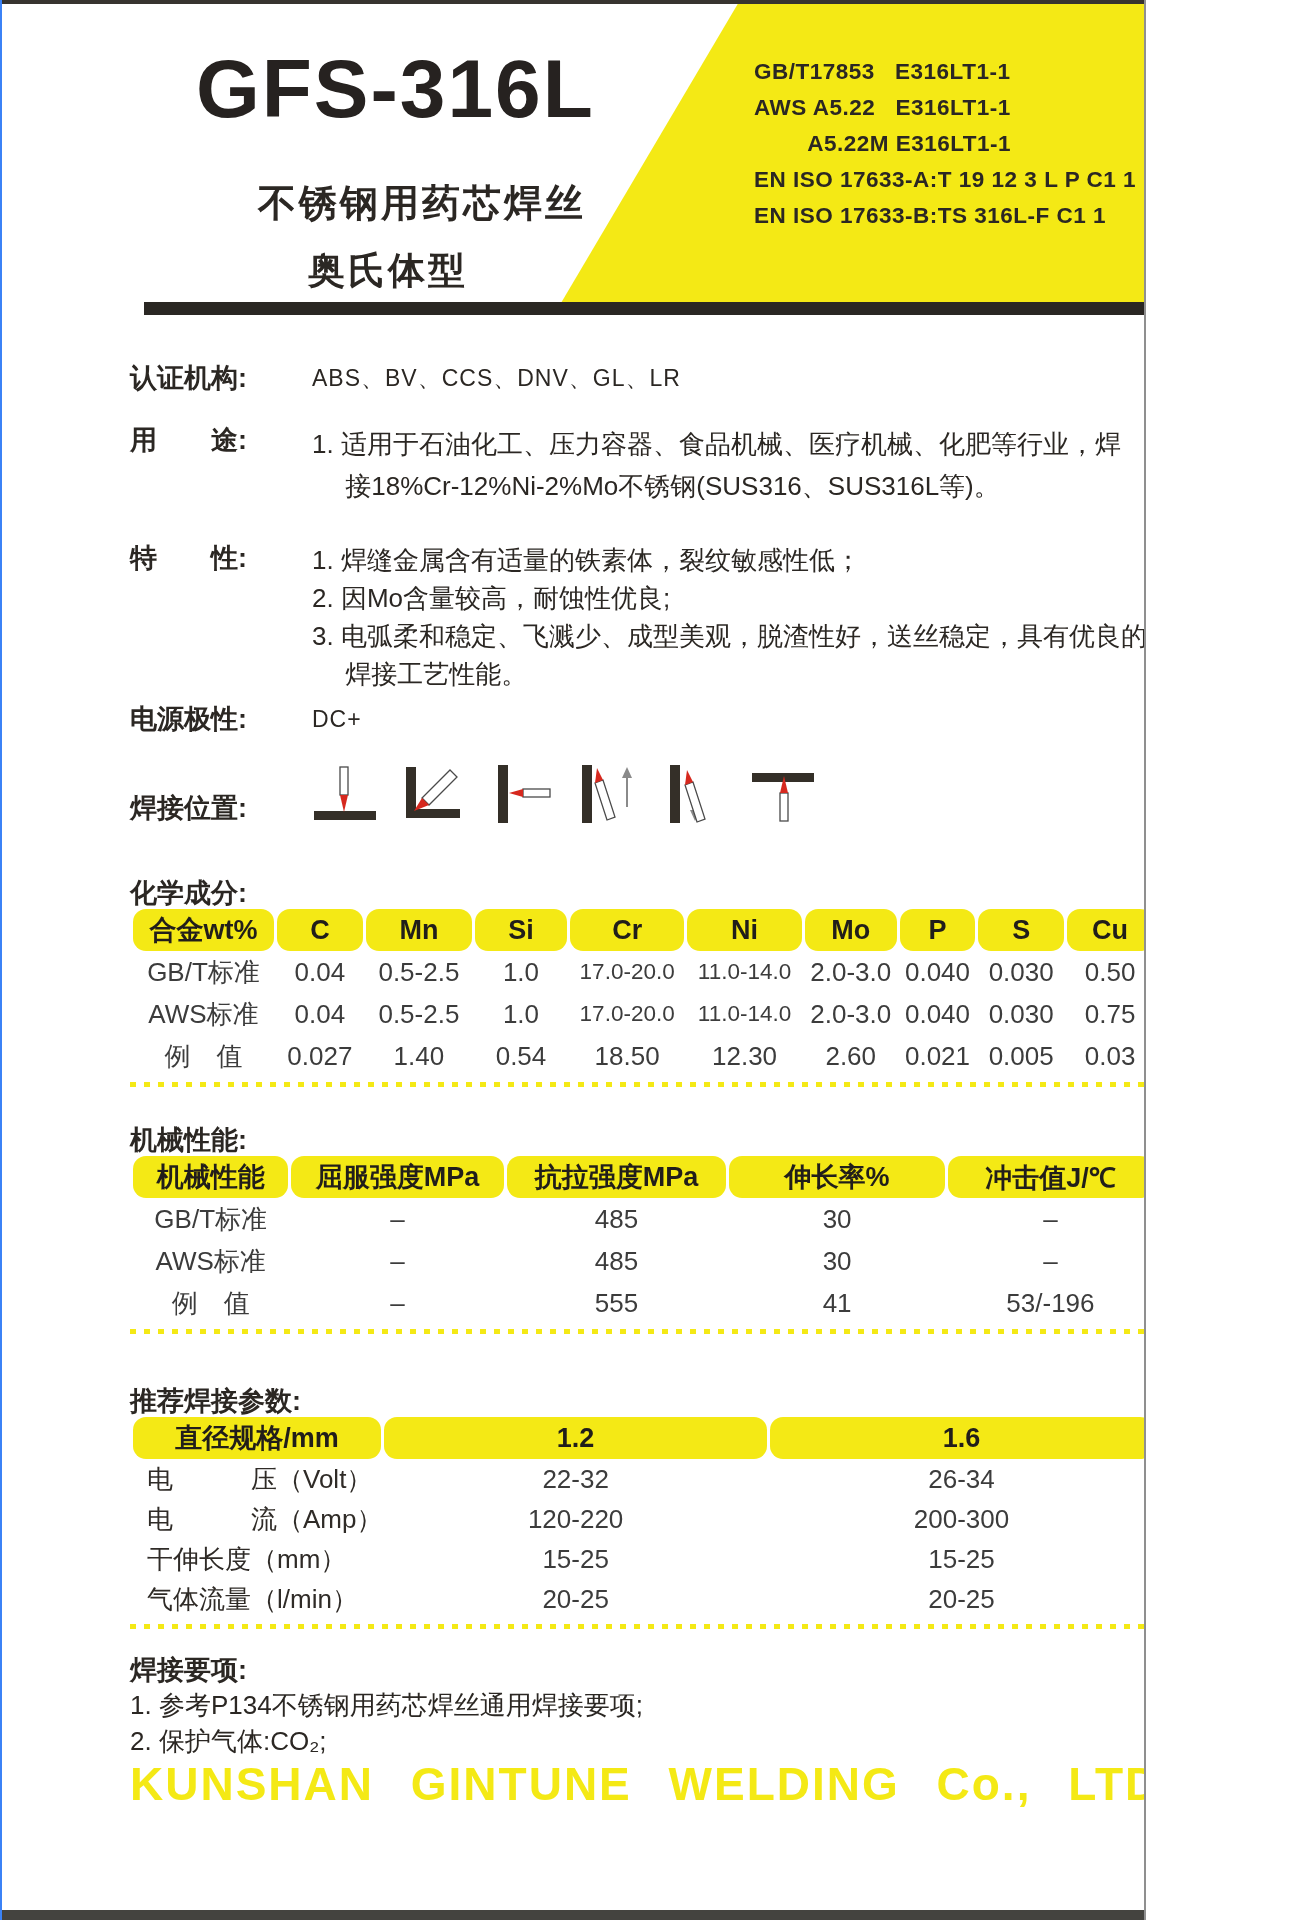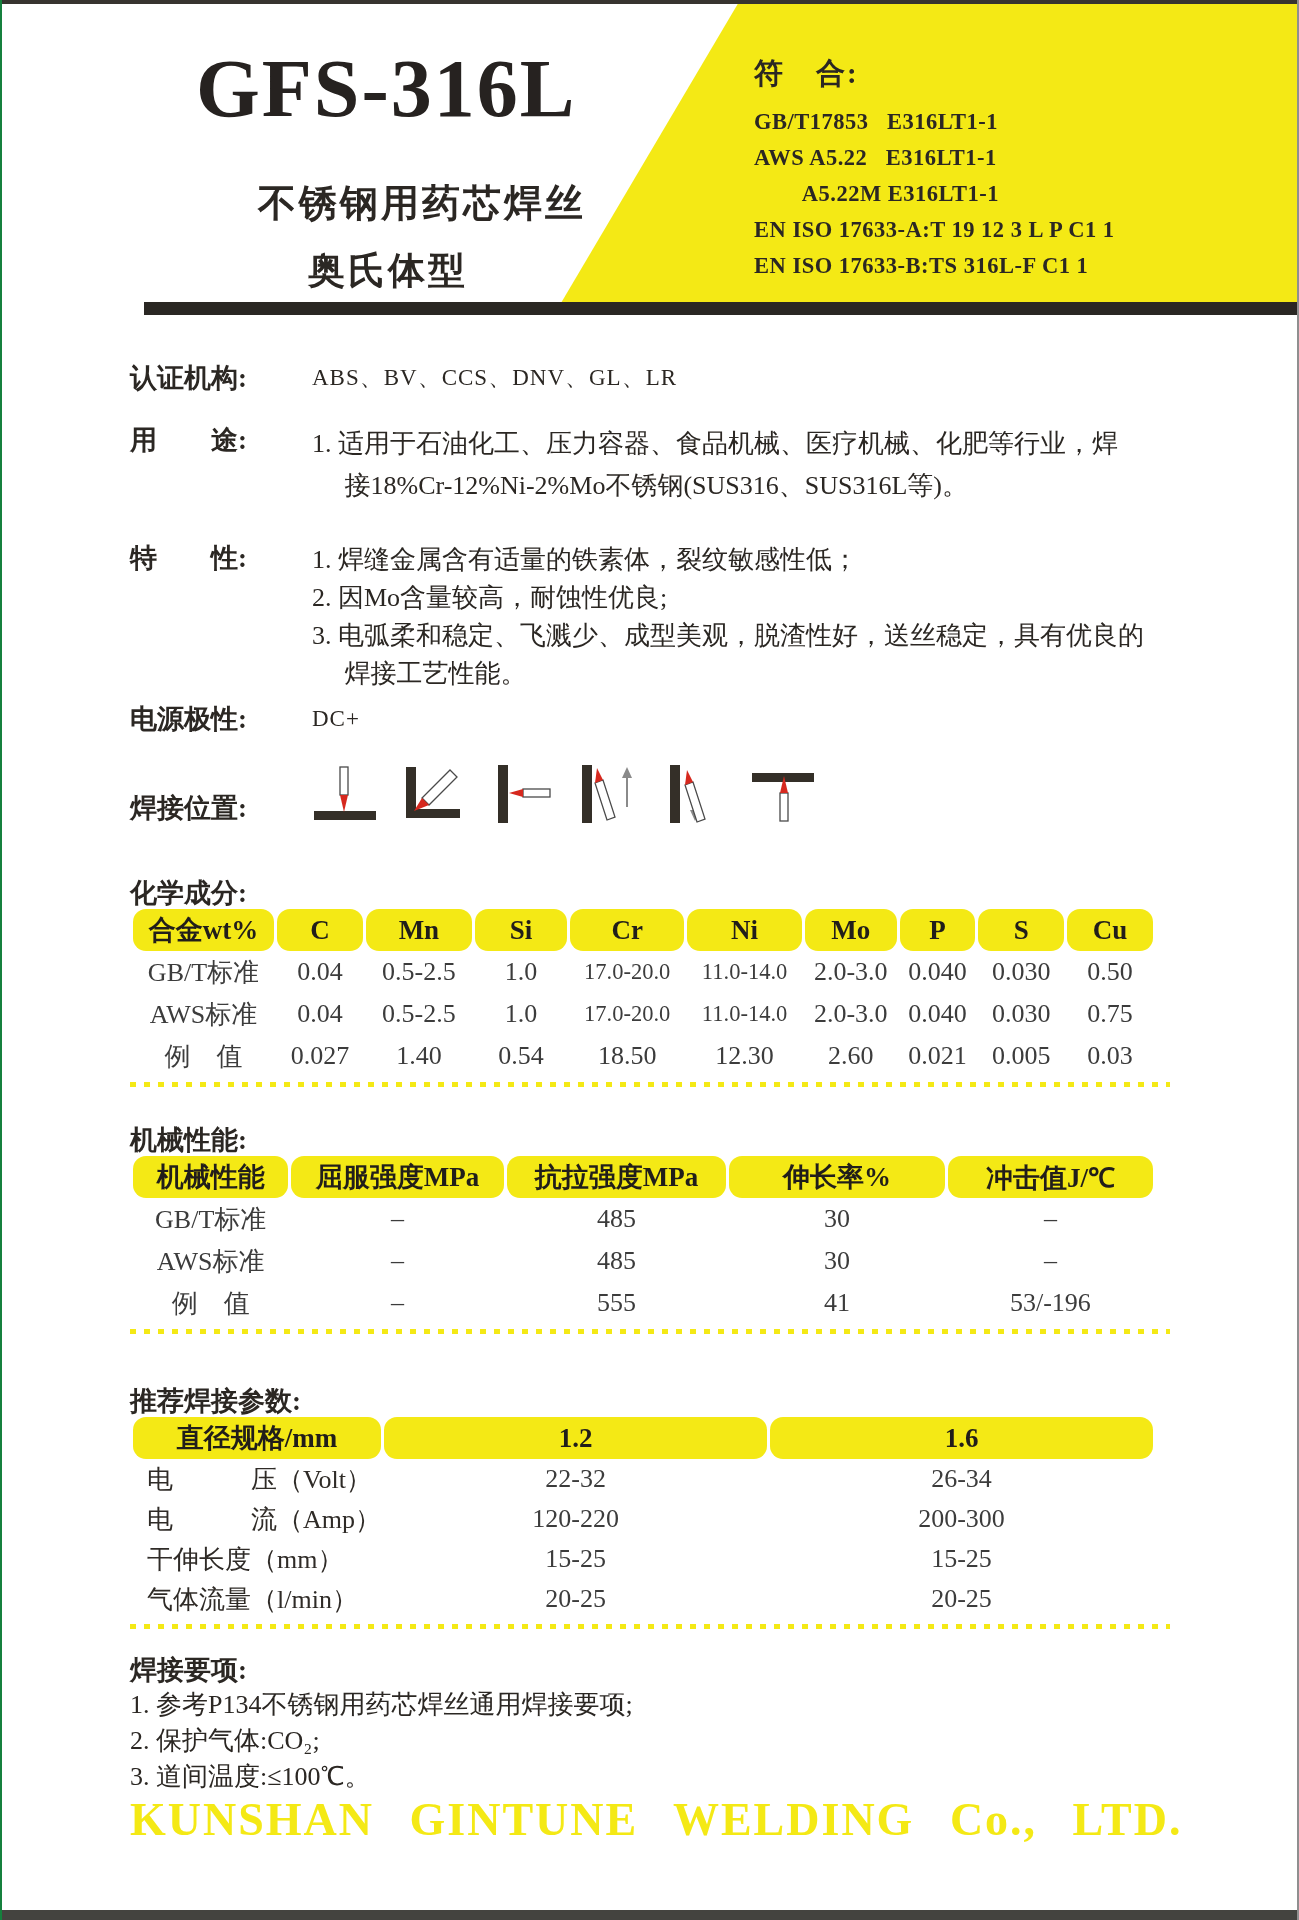--- a/index.html
+++ b/index.html
@@ -5,23 +5,23 @@
   :root{
     --yellow:#f4e915;
     --ink:#2b2723;
     --gray-ink:#3c3c3c;
     --plate:#342f28;
     --red:#d6281e;
   }
   *{box-sizing:border-box;}
   html,body{margin:0;padding:0;background:#ffffff;}
   .page{
-    position:relative;width:1299px;height:1920px;background:#fff;
-    font-family:Liberation Serif, serif;color:var(--ink);
-    border-left:2px solid #15803d;border-right:2px solid #8f8f8f;
+    position:relative;width:1146px;height:1920px;background:#fff;
+    font-family:Liberation Sans, sans-serif;color:var(--ink);
+    border-left:2px solid #3b82f6;border-right:2px solid #8f8f8f;
     overflow:hidden;
   }
   .top-edge{position:absolute;top:0;left:0;right:0;height:4px;background:#37342f;z-index:5;}
   .bottom-bar{position:absolute;bottom:0;left:0;right:0;height:10px;background:#44433f;z-index:5;}
 
   
   .header{position:relative;height:315px;}
   .yellow-panel{
     position:absolute;top:0;left:559px;width:740px;height:303px;
     background:var(--yellow);
@@ -94,21 +94,20 @@
 
 <div class="page">
   <div class="top-edge"></div>
 
   <div class="header">
     <div class="yellow-panel"></div>
     <div class="product-title">GFS-316L</div>
     <div class="product-subtitle">不锈钢用药芯焊丝</div>
     <div class="product-category">奥氏体型</div>
     <div class="conform">
-      <div class="conform-label">符　合:</div>
       <div>
           <div class="std-line">GB/T17853   E316LT1-1</div>
           <div class="std-line">AWS A5.22   E316LT1-1</div>
           <div class="std-line">        A5.22M E316LT1-1</div>
           <div class="std-line">EN ISO 17633-A:T 19 12 3 L P C1 1</div>
           <div class="std-line">EN ISO 17633-B:TS 316L-F C1 1</div>
         </div>
     </div>
     <div class="header-bar"></div>
   </div>
@@ -333,20 +332,19 @@
           <td>20-25</td>
         </tr>
         </tbody>
     </table>
     <div class="dotted"></div>
 
     <div class="sec-title t-notes">焊接要项:</div>
     <div>
         <div class="note-line">1. 参考P134不锈钢用药芯焊丝通用焊接要项;</div>
         <div class="note-line">2. 保护气体:CO₂;</div>
-        <div class="note-line">3. 道间温度:≤100℃。</div>
       </div>
 
     <div class="footer-company">KUNSHAN GINTUNE WELDING Co., LTD.</div>
   </div>
 
   <div class="bottom-bar"></div>
 </div>
 
 </body></html>

